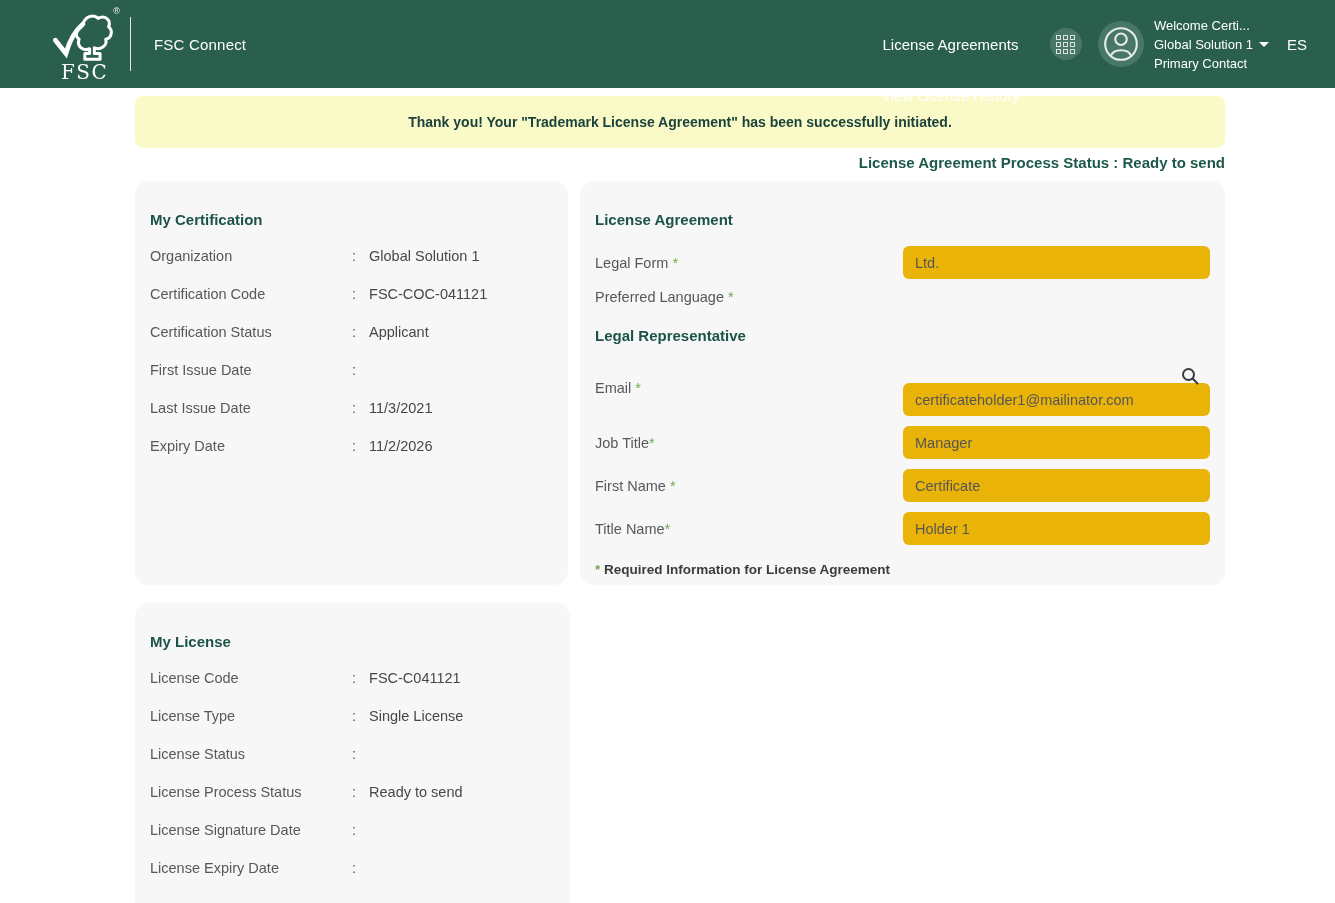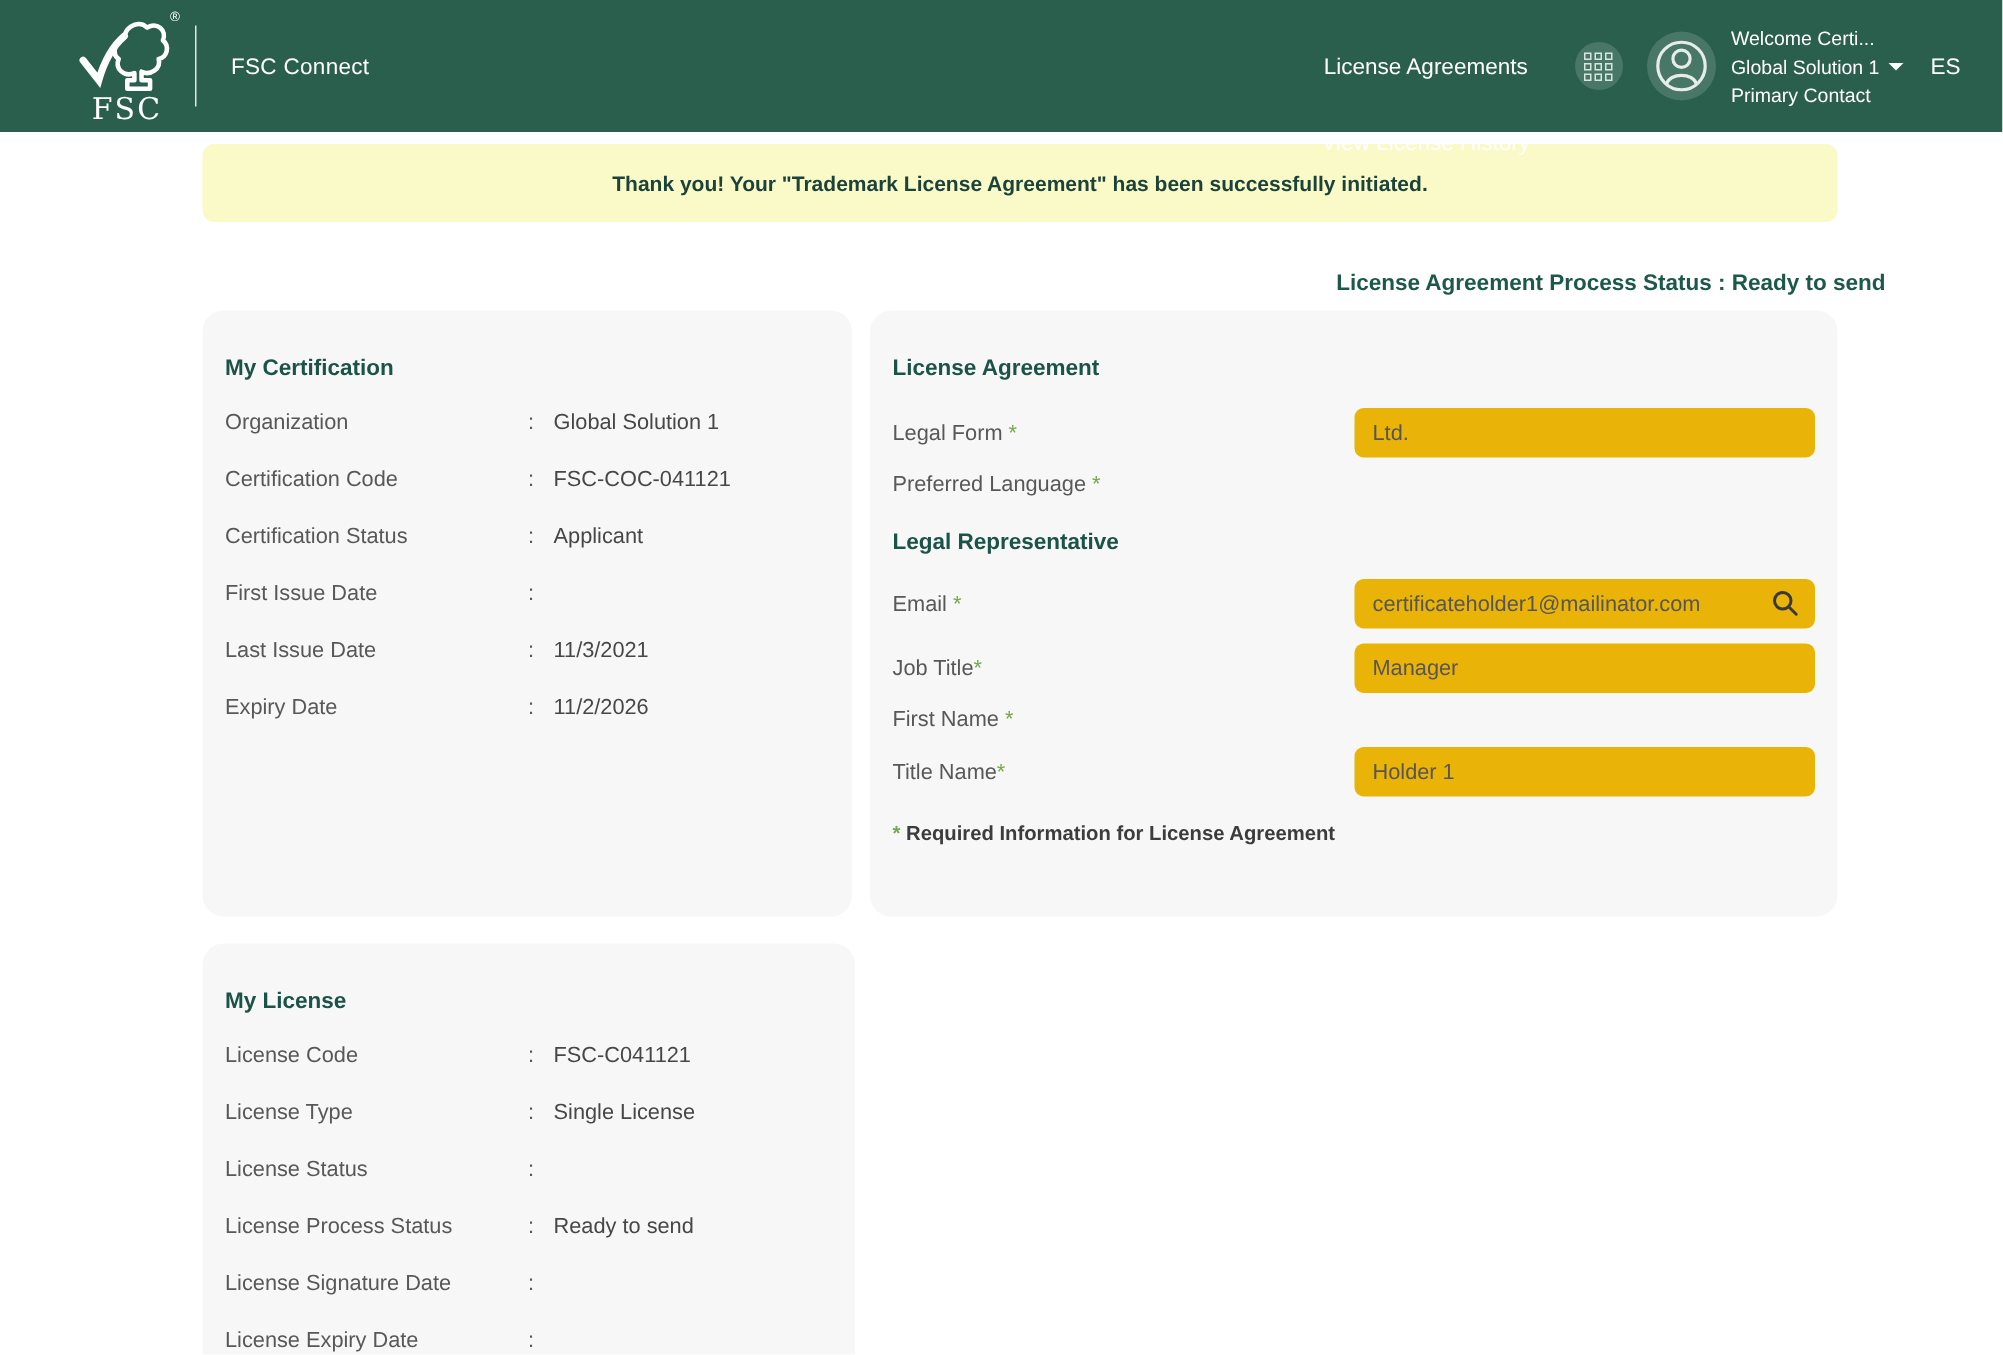--- a/index.html
+++ b/index.html
@@ -26,21 +26,21 @@
   .caret-down { display:inline-block; width:0; height:0; border-left:5px solid transparent;
                 border-right:5px solid transparent; border-top:5px solid #fff; margin-left:6px; }
   .lang { margin-left:18px; margin-right:28px; font-size:15px; cursor:pointer; }
 
   
   .banner { margin:8px 110px 0 135px; height:52px; background:#FAFAC8; border-radius:8px;
             display:flex; align-items:center; justify-content:center; }
   .banner span { font-size:14px; font-weight:bold; color:#1B433B; }
 
   
-  .status-line { margin-top:32px; text-align:right; padding-right:78px;
+  .status-line { margin-top:6px; text-align:right; padding-right:110px;
                  font-size:15px; font-weight:bold; color:#1D594A; }
 
   
   .main { margin-left:135px; width:1090px; }
   .row1 { display:flex; gap:12px; margin-top:10px; }
   .card { background:#F7F7F7; border-radius:14px; padding:30px 15px 0 15px; }
   .card-cert { width:433px; height:404px; }
   .card-form { flex:1; height:404px; }
   .card-license { width:435px; height:340px; margin-top:18px; }
   .card-title { font-size:15px; font-weight:bold; color:#1C5348; margin-bottom:9px; }
@@ -50,21 +50,21 @@
   .icolon { color:#58585A; margin-right:13px; }
   .ivalue { color:#474747; }
 
   
   .form-row { display:flex; align-items:center; margin-bottom:10px; }
   .flabel { flex:1; font-size:14.5px; color:#58585A; }
   .star { color:#74A94B; }
   .fctrl { width:307px; position:relative; }
   .tinput { width:307px; height:33px; background:#eab308; border:none; border-radius:6px;
             padding:0 12px; font-size:14.5px; color:#565656; font-family:"Liberation Sans",sans-serif; }
-  .tinput.with-icon { padding-right:46px; }
+  .tinput.with-icon { padding-right:46px;margin-top:23px; }
   .sel { width:307px; height:33px; background:#D9D9D9; border-radius:6px; display:flex;
          align-items:center; padding:0 12px; font-size:14.5px; color:#929292; cursor:pointer; }
   .sel svg { margin-left:auto; }
   .field-icon { position:absolute; right:10px; top:6px; cursor:pointer; }
   .sec-title { margin-top:22px; margin-bottom:16px; }
   .req-note { margin-top:17px; font-size:13.5px; font-weight:bold; color:#3C3C3C; }
   .first-form-row { margin-top:18px; }
 </style>
 </head>
 <body>
@@ -189,20 +189,23 @@
 
       <div class="form-row">
         <span class="flabel"><span>Job Title</span><span class="star">*</span></span>
         <span class="fctrl">
           <input class="tinput" type="text" value="Manager" style="">
         </span>
       </div>
 
       <div class="form-row">
         <span class="flabel"><span>First Name </span><span class="star">*</span></span>
+        <span class="fctrl">
+          <input class="tinput" type="text" value="Certificate" style="">
+        </span>
       </div>
 
       <div class="form-row">
         <span class="flabel"><span>Title Name</span><span class="star">*</span></span>
         <span class="fctrl">
           <input class="tinput" type="text" value="Holder 1" style="">
         </span>
       </div>
 
       <div class="req-note"><span class="star">*</span> <span>Required Information for License Agreement</span></div>

